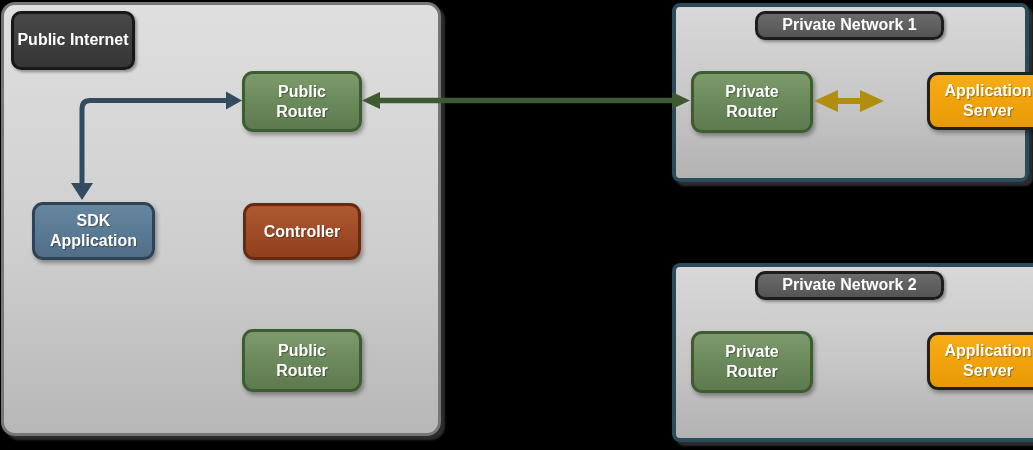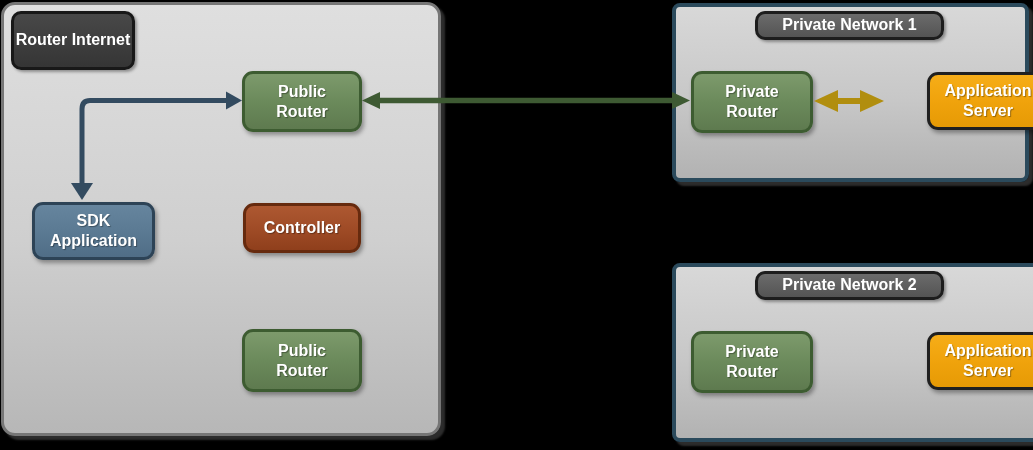--- a/index.html
+++ b/index.html
@@ -37,29 +37,29 @@
   .node-orange{background:linear-gradient(180deg,#f6ad18 0%,#f0a30c 50%,#e69a05 100%);border:3px solid #202020;margin-left:42px;}
   #edge-layer{position:absolute;left:0;top:0;pointer-events:none;}
 </style>
 </head>
 <body>
 
 <div id="stage">
 
   <div class="zone zone-gray" style="left:1px;top:2px;width:440px;height:434px;">
     <div class="badge badge-dark" style="left:7px;top:6px;width:124px;height:59px;">
-      <span>Router Internet</span>
+      <span>Public Internet</span>
     </div>
     <div class="node node-green" style="left:238px;top:66px;width:120px;height:61px;">
       <span>Public Router</span>
     </div>
     <div class="node node-blue" style="left:16px;top:197px;width:123px;height:58px;margin-left:12px;">
       <span>SDK Application</span>
     </div>
-    <div class="node node-rust" style="left:239px;top:198px;width:118px;height:50px;">
+    <div class="node node-rust" style="left:239px;top:198px;width:118px;height:57px;">
       <span>Controller</span>
     </div>
     <div class="node node-green" style="left:238px;top:324px;width:120px;height:63px;">
       <span>Public Router</span>
     </div>
   </div>
 
   <div class="zone zone-blue" style="left:672px;top:3px;width:357px;height:179px;">
     <div class="badge badge-gray" style="left:79px;top:4px;width:189px;height:29px;">
       <span>Private Network 1</span>

